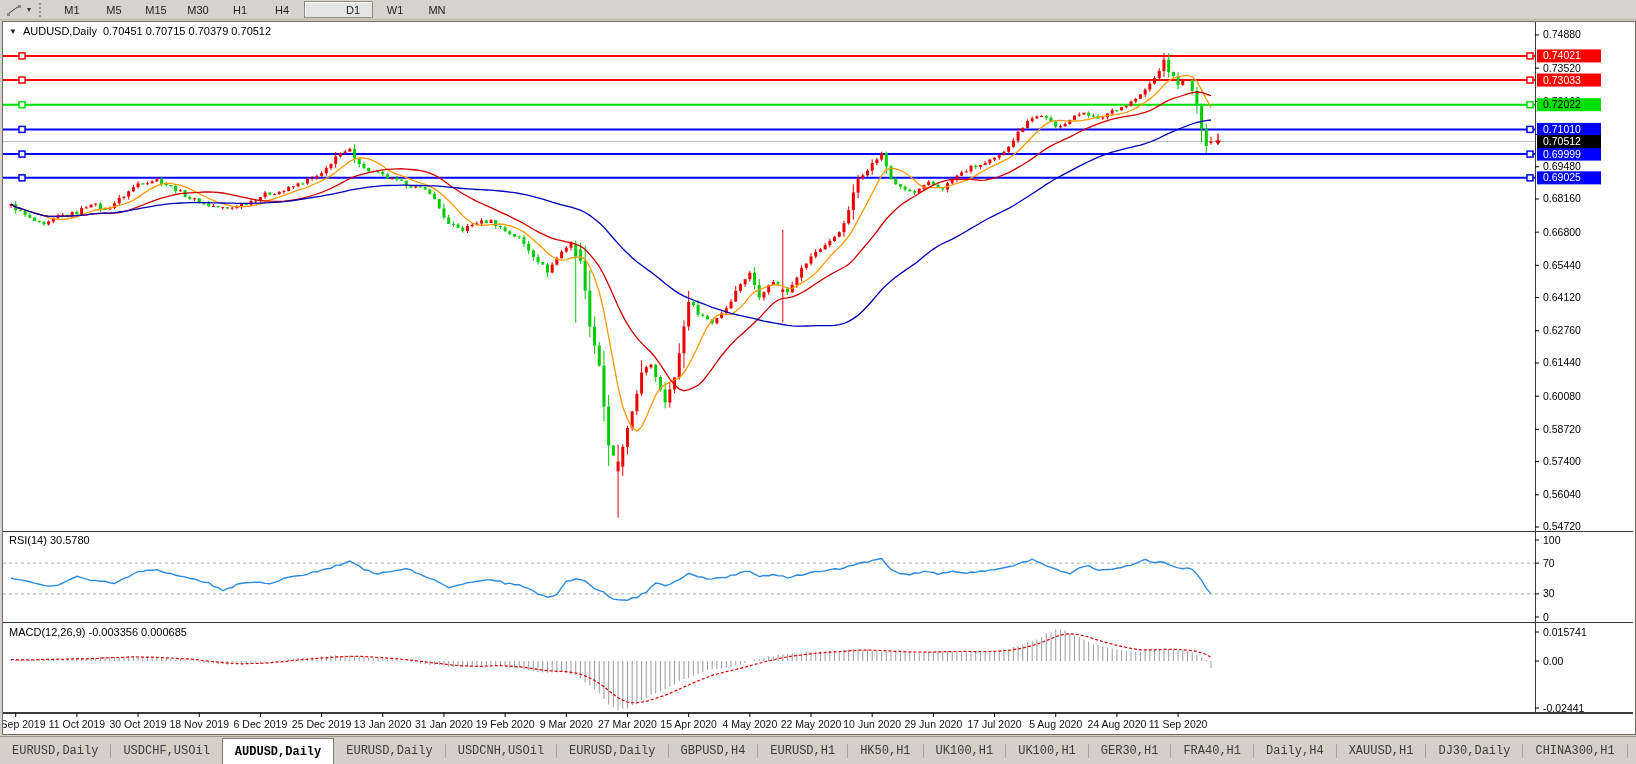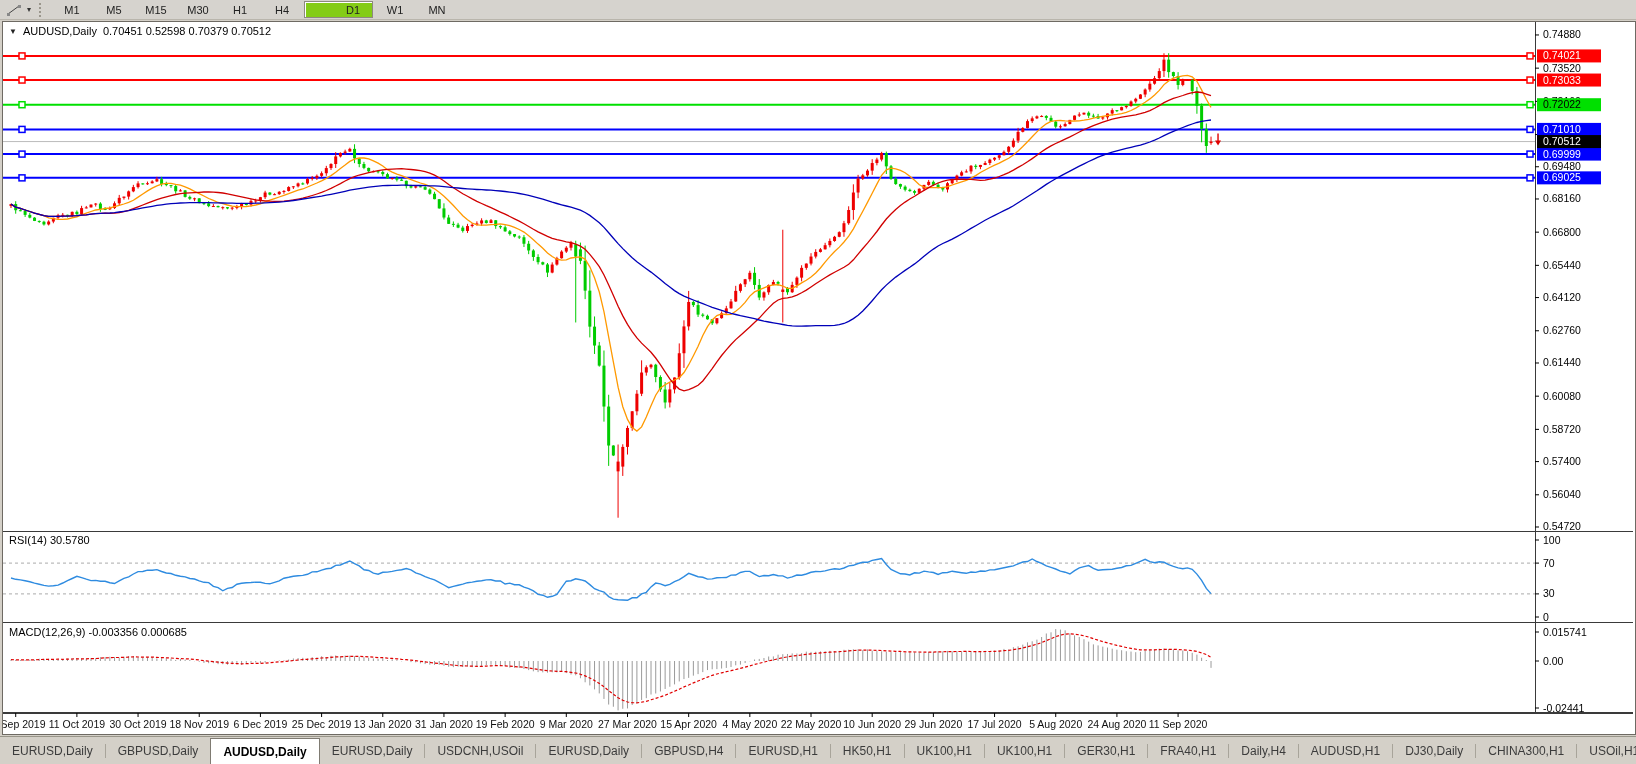--- a/index.html
+++ b/index.html
@@ -3,33 +3,33 @@
 <meta charset="utf-8">
 <style>
   html,body{margin:0;padding:0;background:#d4d0c8;font-family:"Liberation Sans",sans-serif;}
   #app{position:relative;width:1636px;height:764px;background:#d4d0c8;overflow:hidden;}
   
   #toolbar{position:absolute;left:0;top:0;width:1636px;height:19px;background:#d6d3ce;border-bottom:1px solid #b9b5ac;display:flex;align-items:center;}
   .tool-icon{width:20px;height:15px;margin-left:4px;display:flex;align-items:center;justify-content:center;}
   .tool-caret{font-size:8px;color:#333;width:10px;text-align:center;}
   .grip{width:5px;height:14px;margin:0 5px;border-left:2px dotted #9a968c;}
   .tfbtn{min-width:30px;height:15px;margin:16px 1px;padding:0 4px;font-size:11px;color:#222;display:flex;align-items:center;justify-content:center;border:1px solid transparent;cursor:default;}
-  .tfbtn.active{background:#84cc16;border:1px solid #8d897f;box-shadow:inset 1px 1px 0 #fff;padding-left:33px;}
+  .tfbtn.active{background:#e5e5e5;border:1px solid #8d897f;box-shadow:inset 1px 1px 0 #fff;padding-left:33px;}
   
   #chartwin{position:absolute;left:2px;top:21px;width:1632px;height:712px;background:#fff;border:1px solid #6e6a63;}
   #main-svg,#rsi-svg,#macd-svg,#date-svg{position:absolute;left:0;display:block;background:#fff;}
   #main-svg{top:0;}
   #rsi-svg{top:509px;}
   #macd-svg{top:601px;}
   #date-svg{top:691px;}
   #chart-title{position:absolute;left:6px;top:3px;font-size:11px;color:#000;display:flex;gap:6px;align-items:center;z-index:5;}
   #chart-title .tri{font-size:8px;color:#222;}
   
   #tabbar{position:absolute;left:0;top:736px;width:1636px;height:28px;background:#d4d0c8;border-top:1px solid #989589;display:flex;align-items:stretch;font-size:12px;}
-  .tab{display:flex;align-items:center;padding:0 12px;color:#3c3c3c;cursor:default;white-space:nowrap;}
+  .tab{display:flex;align-items:center;padding:0 12px;color:#3c3c3c;cursor:default;white-space:nowrap;font-family:Liberation Mono, monospace;}
   .tab.active{background:#fff;border:1px solid #7f7b72;border-bottom:none;font-weight:bold;color:#000;margin-top:1px;}
   .tabsep{width:1px;background:#a8a49a;margin:7px 0;}
 </style>
 </head>
 <body>
 
 <div id="app">
 
   <div id="toolbar">
     <span class="tool-icon">
@@ -51,21 +51,21 @@
         <div class="tfbtn active">D1</div>
         <div class="tfbtn">W1</div>
         <div class="tfbtn">MN</div>
       </div>
   </div>
 
   <div id="chartwin">
     <div id="chart-title">
       <span class="tri">▼</span>
       <span>AUDUSD,Daily</span>
-      <span>0.70451 0.52598 0.70379 0.70512</span>
+      <span>0.70451 0.70715 0.70379 0.70512</span>
     </div>
     <svg id="main-svg" width="1630" height="509">
         <line x1="0" y1="119.56781786610085" x2="1532" y2="119.56781786610085" stroke="#BBBBBB" stroke-width="1"></line>
         <g>
           <line x1="0" y1="33.92465753424657" x2="1532" y2="33.92465753424657" stroke="#FF0000" stroke-width="2"></line>
           <rect x="16" y="30.92465753424657" width="6" height="6" fill="#fff" stroke="#FF0000" stroke-width="1.5"></rect>
           <rect x="1524" y="30.92465753424657" width="6" height="6" fill="#fff" stroke="#FF0000" stroke-width="1.5"></rect>
           <line x1="0" y1="58.0384912213004" x2="1532" y2="58.0384912213004" stroke="#FF0000" stroke-width="2"></line>
           <rect x="16" y="55.0384912213004" width="6" height="6" fill="#fff" stroke="#FF0000" stroke-width="1.5"></rect>
           <rect x="1524" y="55.0384912213004" width="6" height="6" fill="#fff" stroke="#FF0000" stroke-width="1.5"></rect>
@@ -980,21 +980,21 @@
         <text x="1113.91" y="15" font-size="10.5" fill="#111" text-anchor="middle">24 Aug 2020</text>
         <line x1="1175.0880000000002" y1="0" x2="1175.0880000000002" y2="4" stroke="#000"></line>
         <text x="1175.0880000000002" y="15" font-size="10.5" fill="#111" text-anchor="middle">11 Sep 2020</text>
       </svg>
   </div>
 
   <div id="tabbar">
     <div id="tabs-holder" style="display:flex;align-items:stretch;">
         <div class="tab">EURUSD,Daily</div>
         <div class="tabsep"></div>
-        <div class="tab">GBPUSD,Daily</div>
+        <div class="tab">USDCHF,USOil</div>
         <div class="tab active">AUDUSD,Daily</div>
         <div class="tab">EURUSD,Daily</div>
         <div class="tabsep"></div>
         <div class="tab">USDCNH,USOil</div>
         <div class="tabsep"></div>
         <div class="tab">EURUSD,Daily</div>
         <div class="tabsep"></div>
         <div class="tab">GBPUSD,H4</div>
         <div class="tabsep"></div>
         <div class="tab">EURUSD,H1</div>
@@ -1004,21 +1004,21 @@
         <div class="tab">UK100,H1</div>
         <div class="tabsep"></div>
         <div class="tab">UK100,H1</div>
         <div class="tabsep"></div>
         <div class="tab">GER30,H1</div>
         <div class="tabsep"></div>
         <div class="tab">FRA40,H1</div>
         <div class="tabsep"></div>
         <div class="tab">Daily,H4</div>
         <div class="tabsep"></div>
-        <div class="tab">AUDUSD,H1</div>
+        <div class="tab">XAUUSD,H1</div>
         <div class="tabsep"></div>
         <div class="tab">DJ30,Daily</div>
         <div class="tabsep"></div>
         <div class="tab">CHINA300,H1</div>
         <div class="tabsep"></div>
         <div class="tab">USOil,H1</div>
       </div>
 
   </div>
 

